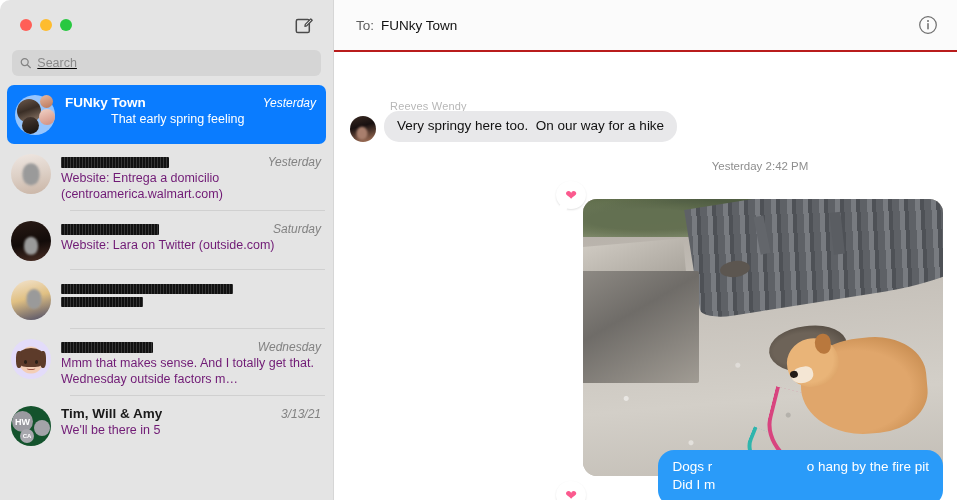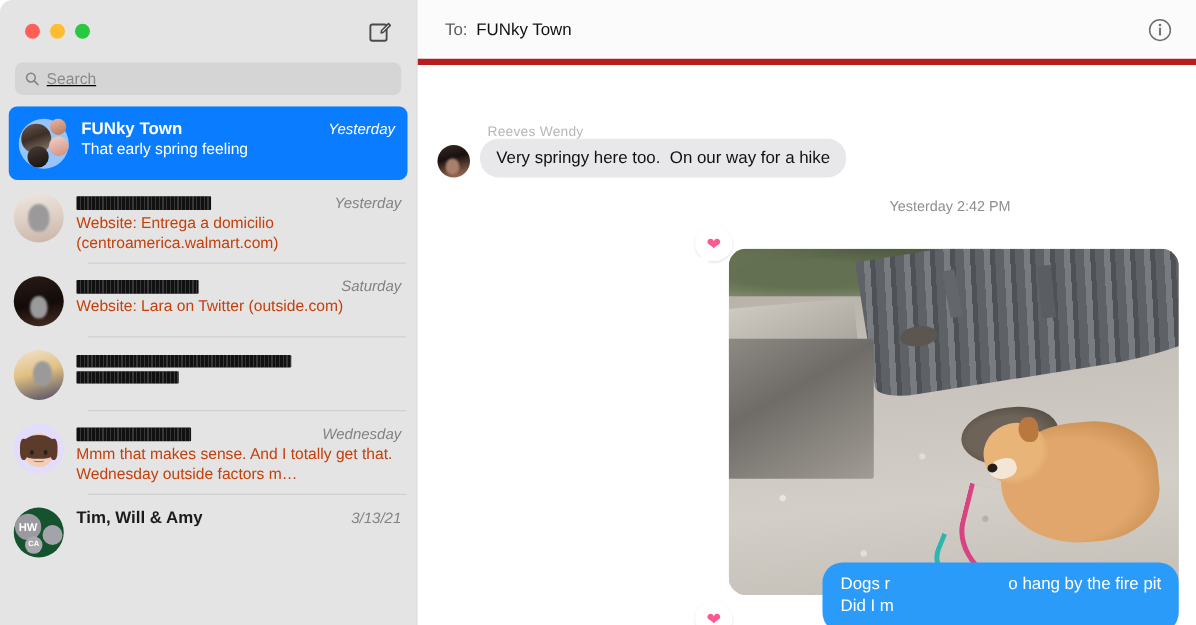--- a/index.html
+++ b/index.html
@@ -186,25 +186,25 @@
   .conv-text { flex: 1; min-width: 0; padding-top: 1px; }
   .conv-topline { display: flex; align-items: baseline; justify-content: space-between; gap: 8px; }
   .conv-name {
     font-size: 13.5px; font-weight: 700; color: #1b1b1b;
     white-space: nowrap; overflow: hidden; text-overflow: ellipsis;
   }
   .conv-row.selected .conv-name { color: #ffffff; }
   .conv-time { font-size: 12px; color: #828282; white-space: nowrap; flex-shrink: 0; font-style: italic; }
   .conv-row.selected .conv-time { color: #ffffff; }
   .conv-preview {
-    font-size: 12.5px; color: #c2410c; line-height: 1.28;
+    font-size: 12.5px; color: #701a75; line-height: 1.28;
     margin-top: 1px;
     overflow: hidden;
   }
-  .conv-row.selected .conv-preview { color: #ffffff; }
+  .conv-row.selected .conv-preview { color: #ffffff; margin-left: 46px; }
 
   .redact {
     display: inline-block;
     background: #111111;
     height: 11px;
     border-radius: 1px;
     vertical-align: middle;
     position: relative;
     overflow: hidden;
   }
@@ -227,21 +227,21 @@
     border-left: 1px solid #d6d6d6;
     overflow: hidden;
   }
   .main-header {
     height: 52px;
     flex-shrink: 0;
     display: flex;
     align-items: center;
     padding: 0 18px 0 22px;
     background: #fbfbfb;
-    border-bottom: 5px solid #b91c1c;
+    border-bottom: 2px solid #b91c1c;
     position: relative;
     z-index: 5;
   }
   .to-label { font-size: 13.5px; color: #5e5e5e; margin-right: 7px; }
   .to-value { font-size: 13.5px; color: #111111; }
   .info-btn {
     position: absolute; right: 17px; top: 50%;
     transform: translateY(-50%);
     width: 24px; height: 24px;
     display:flex; align-items:center; justify-content:center;
@@ -554,20 +554,21 @@
         <div class="avatar initials">
           <span class="init-c init-blank"></span>
           <span class="init-c init-hw">HW</span>
           <span class="init-c init-ca">CA</span>
         </div>
         <div class="conv-text">
           <div class="conv-topline">
             <span class="conv-name">Tim, Will &amp; Amy</span>
             <span class="conv-time">3/13/21</span>
           </div>
+          <div class="conv-preview">We'll be there in 5</div>
         </div>
       </div>
 
     </div>
   </div>
 
   <div class="main">
 
     <div class="main-header">
       <span class="to-label">To:</span>

